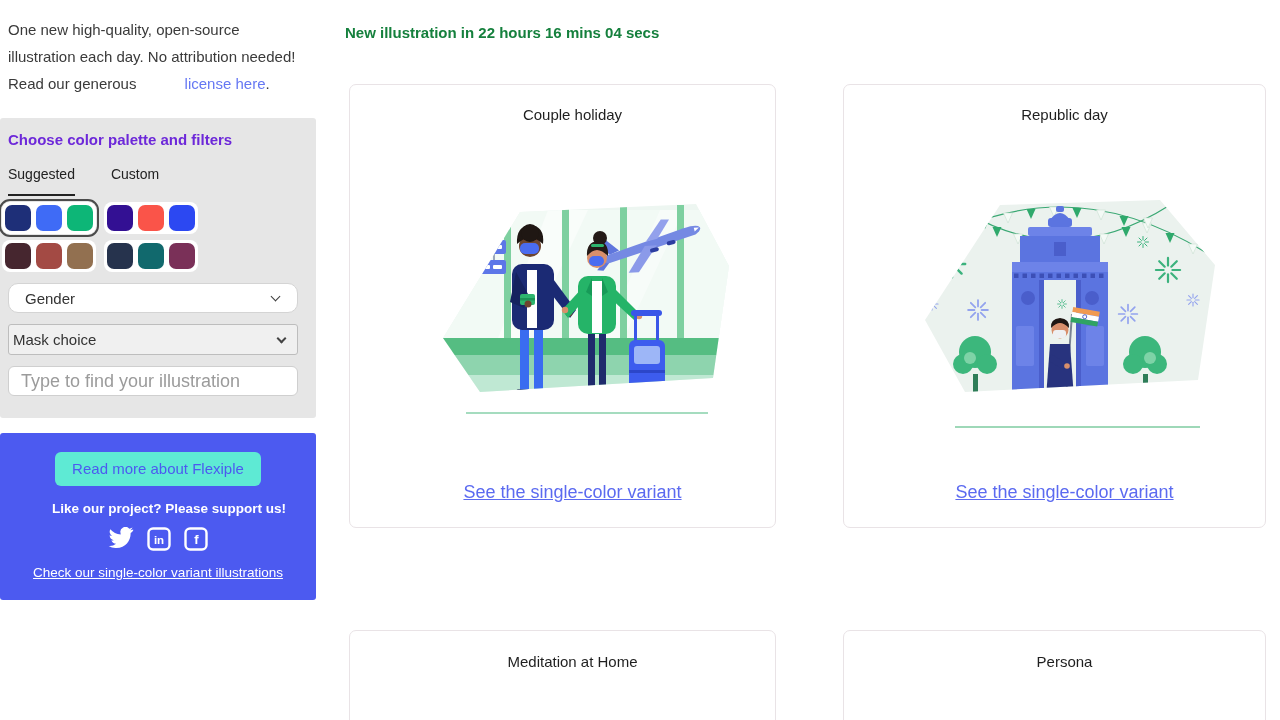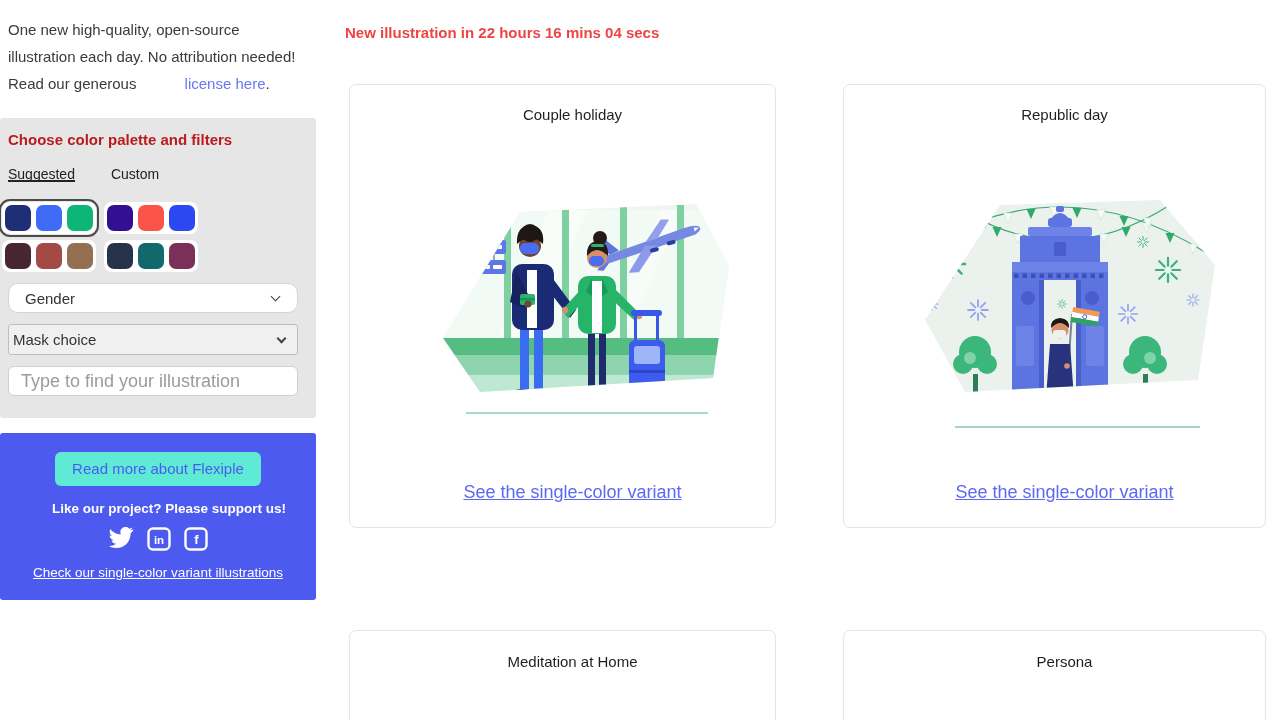--- a/index.html
+++ b/index.html
@@ -8,23 +8,23 @@
   body { position:relative; }
 
   
   .intro { position:absolute; left:8px; top:16px; width:300px;
     font-size:15px; line-height:27px; color:#3a3a3a; }
   .intro a { color:#6577f3; text-decoration:none; cursor:pointer;padding-left:44px; }
 
   .filter-panel { position:absolute; left:0; top:118px; width:316px; height:300px;
     background:#e6e6e6; border-radius:3px; }
   .filter-heading { position:absolute; left:8px; top:13px; font-size:15px;
-    font-weight:bold; color:#b91c1c; }
+    font-weight:bold; color:#6d28d9; }
   .tabs { position:absolute; left:8px; top:48px; display:flex; gap:36px; }
-  .tab { font-size:14px; color:#222; cursor:pointer; position:relative; }
+  .tab { font-size:14px; color:#222; cursor:pointer; position:relative; padding-bottom:14px; }
   .tab.active::after { content:""; position:absolute; left:0; right:0; bottom:0;
     height:2.5px; background:#222; }
   .palette-list { position:absolute; left:2px; top:84px; display:grid;
     grid-template-columns:94px 94px; column-gap:8px; row-gap:6px; }
   .pill { background:#fff; border-radius:8px; padding:3px; display:flex; gap:5px;
     width:94px; height:32px; cursor:pointer; }
   .pill.selected { outline:2px solid #4b4b4b; outline-offset:1px; }
   .swatch { width:26px; height:26px; border-radius:7px; display:inline-block; }
 
   .select-like { position:absolute; left:8px; width:290px; background:#fff;
@@ -50,21 +50,21 @@
     border-radius:6px; font-family:inherit; cursor:pointer; }
   .promo-support { margin-top:15px; font-size:13.5px; font-weight:bold;margin-left:22px; }
   .social-row { margin-top:11px; display:flex; justify-content:center; gap:13px;
     }
   .social-icon { display:inline-flex; cursor:pointer; }
   .promo-link { display:inline-block; margin-top:14px; font-size:13.5px; color:#fff;
     text-decoration:underline; cursor:pointer; }
 
   
   .countdown { position:absolute; left:345px; top:24px; font-size:15px;
-    font-weight:bold; color:#ef4444; }
+    font-weight:bold; color:#15803d; }
   .cards { position:absolute; left:349px; top:84px; display:grid;
     grid-template-columns:427px 423px; column-gap:67px; row-gap:102px; }
   .card { height:444px; background:#fff; border:1px solid #e9e3e6; border-radius:7px;
     display:flex; flex-direction:column; align-items:center;padding-left:20px; }
   .card-title { margin-top:21px; font-size:15px; color:#1f1f1f; }
   .card-art { margin-top:57px; }
   .card-link { margin-top:auto; margin-bottom:24px; font-size:18px; color:#5b6af0;
     text-decoration:underline; cursor:pointer; }
   .card.partial .card-title { margin-top:22px; }
 </style>

